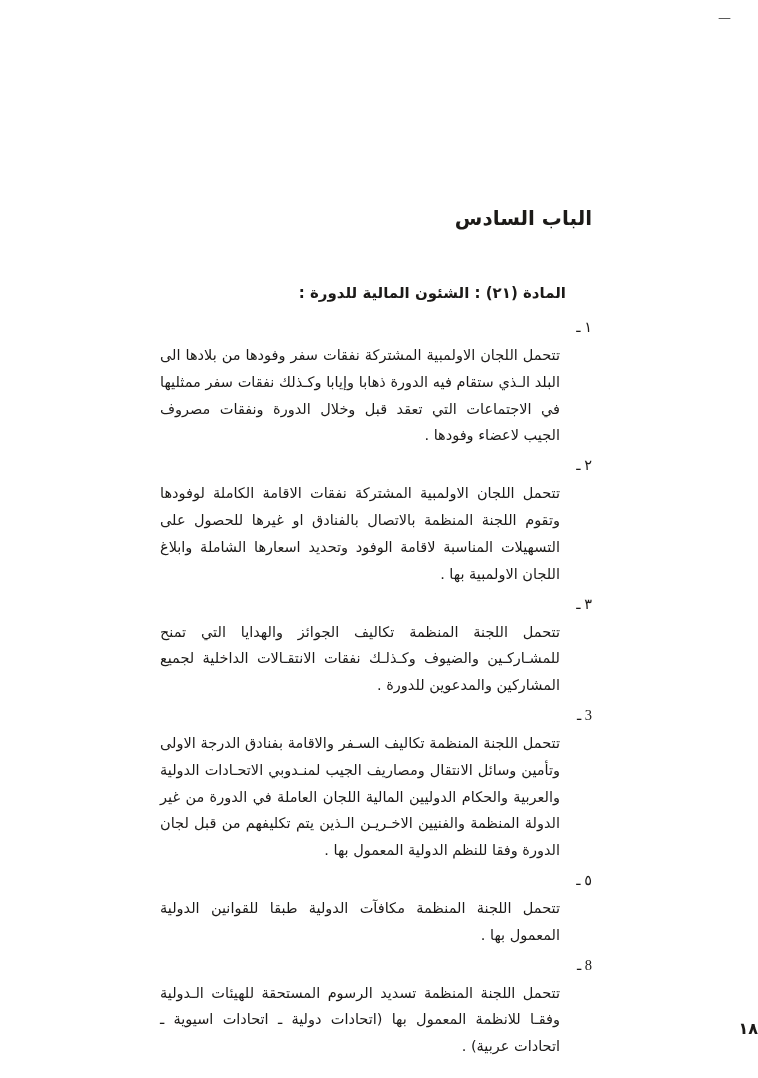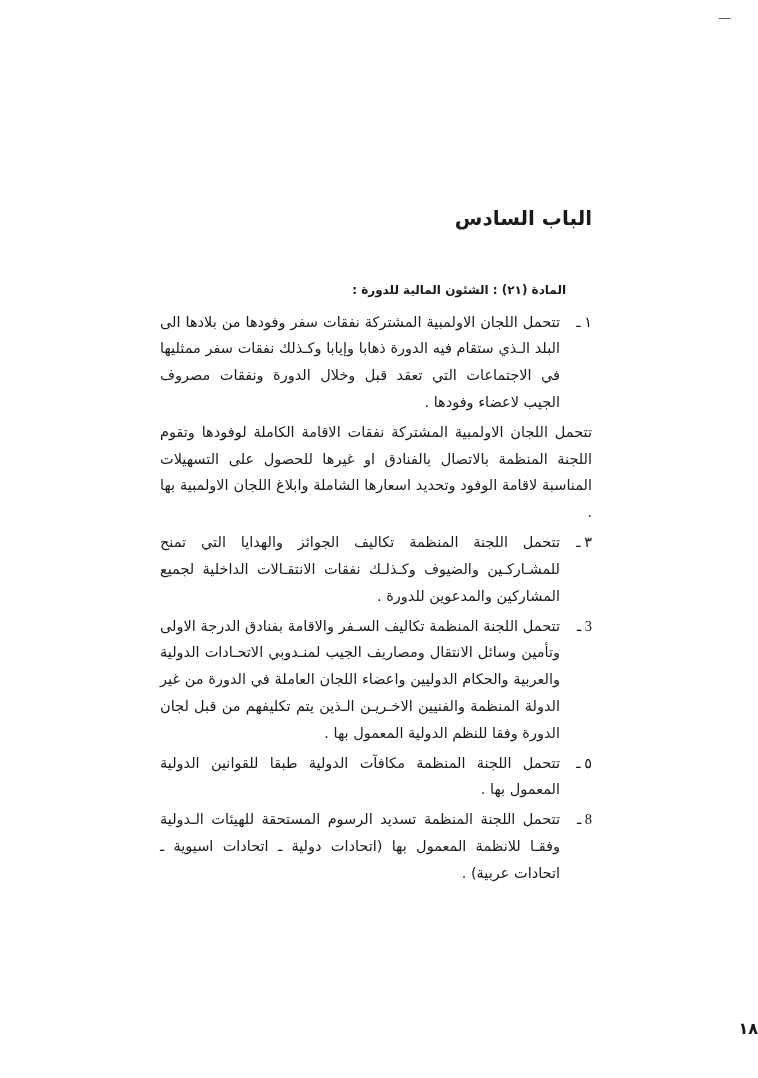--- a/index.html
+++ b/index.html
@@ -33,21 +33,21 @@
     width: 432px;
     direction: rtl;
   }
   .chapter-title {
     font-size: 20px;
     font-weight: bold;
     margin: 0 0 50px 0;
     letter-spacing: 0.5px;
   }
   .article-heading {
-    font-size: 12px;
+    font-size: 15px;
     font-weight: bold;
     margin: 0 26px 7px 0;
     line-height: 1.8;
   }
   .items { }
   .item {
     display: flex;
     direction: rtl;
     font-size: 14.5px;
     line-height: 1.85;
@@ -56,20 +56,21 @@
   .item-num {
     flex: 0 0 32px;
     white-space: nowrap;
     font-weight: normal;
     font-family: Liberation Serif, serif;
   }
   .item-text {
     flex: 1;
     text-align: justify;
     text-justify: inter-word;
+    margin-top: 28px;
   }
   .page-number {
     position: absolute;
     bottom: 40px;
     left: 0;
     right: 0;
     text-align: right;
     font-size: 16px;
     font-weight: bold;
     direction: rtl;
@@ -90,31 +91,32 @@
     <div class="article-heading">المادة (٢١) : الشئون المالية للدورة :</div>
 
     <div class="items">
 
       <div class="item">
         <span class="item-num">١ ـ</span>
         <span class="item-text">تتحمل اللجان الاولمبية المشتركة نفقات سفر وفودها من بلادها الى البلد الـذي ستقام فيه الدورة ذهابا وإيابا وكـذلك نفقات سفر ممثليها في الاجتماعات التي تعقد قبل وخلال الدورة ونفقات مصروف الجيب لاعضاء وفودها .</span>
       </div>
 
       <div class="item">
+        <span class="item-num">٢ ـ</span>
         <span class="item-text">تتحمل اللجان الاولمبية المشتركة نفقات الاقامة الكاملة لوفودها وتقوم اللجنة المنظمة بالاتصال بالفنادق او غيرها للحصول على التسهيلات المناسبة لاقامة الوفود وتحديد اسعارها الشاملة وابلاغ اللجان الاولمبية بها .</span>
       </div>
 
       <div class="item">
         <span class="item-num">٣ ـ</span>
         <span class="item-text">تتحمل اللجنة المنظمة تكاليف الجوائز والهدايا التي تمنح للمشـاركـين والضيوف وكـذلـك نفقات الانتقـالات الداخلية لجميع المشاركين والمدعوين للدورة .</span>
       </div>
 
       <div class="item">
         <span class="item-num">3 ـ</span>
-        <span class="item-text">تتحمل اللجنة المنظمة تكاليف السـفر والاقامة بفنادق الدرجة الاولى وتأمين وسائل الانتقال ومصاريف الجيب لمنـدوبي الاتحـادات الدولية والعربية والحكام الدوليين واعضاء اللجان العاملة في الدورة من غير الدولة المنظمة والفنيين الاخـريـن الـذين يتم تكليفهم من قبل لجان الدورة وفقا للنظم الدولية المعمول بها .</span>
+        <span class="item-text">تتحمل اللجنة المنظمة تكاليف السـفر والاقامة بفنادق الدرجة الاولى وتأمين وسائل الانتقال ومصاريف الجيب لمنـدوبي الاتحـادات الدولية والعربية والحكام الدوليين المالية اللجان العاملة في الدورة من غير الدولة المنظمة والفنيين الاخـريـن الـذين يتم تكليفهم من قبل لجان الدورة وفقا للنظم الدولية المعمول بها .</span>
       </div>
 
       <div class="item">
         <span class="item-num">٥ ـ</span>
         <span class="item-text">تتحمل اللجنة المنظمة مكافآت الدولية طبقا للقوانين الدولية المعمول بها .</span>
       </div>
 
       <div class="item">
         <span class="item-num">8 ـ</span>
         <span class="item-text">تتحمل اللجنة المنظمة تسديد الرسوم المستحقة للهيئات الـدولية وفقـا للانظمة المعمول بها (اتحادات دولية ـ اتحادات اسيوية ـ اتحادات عربية) .</span>

